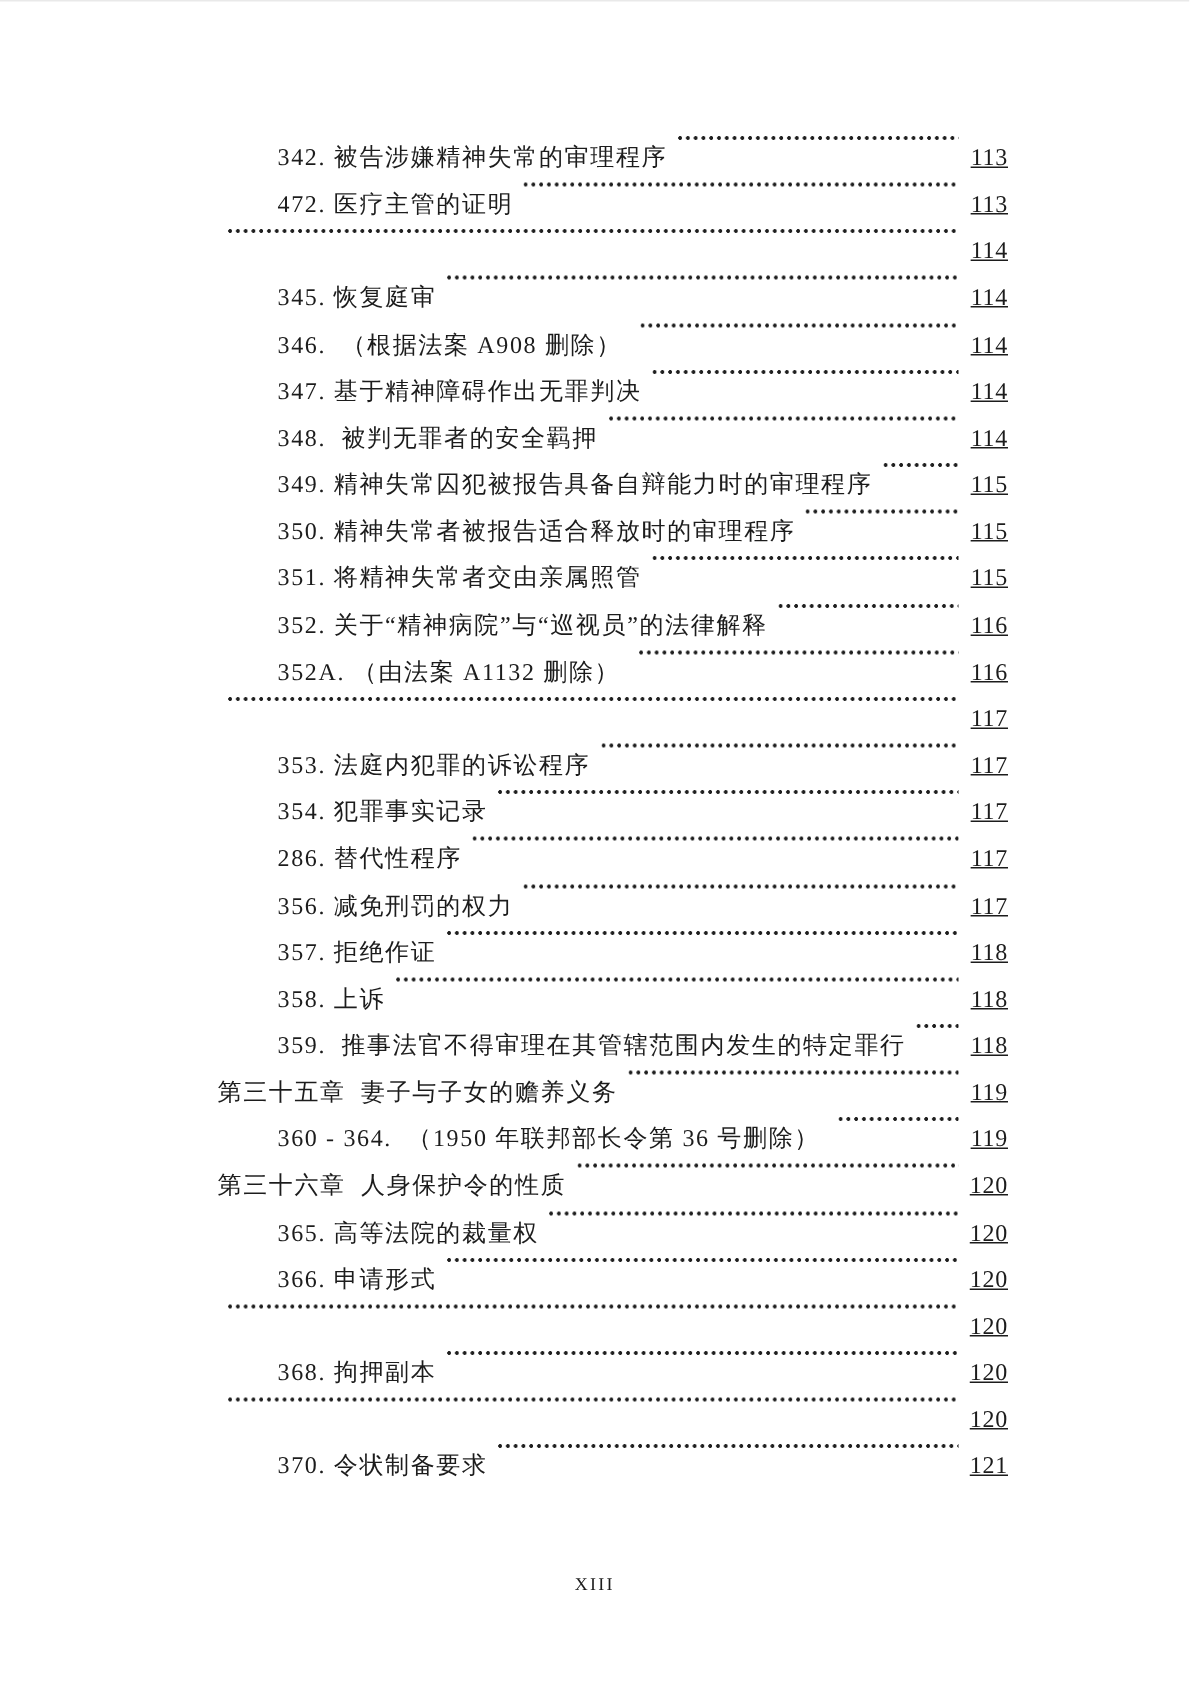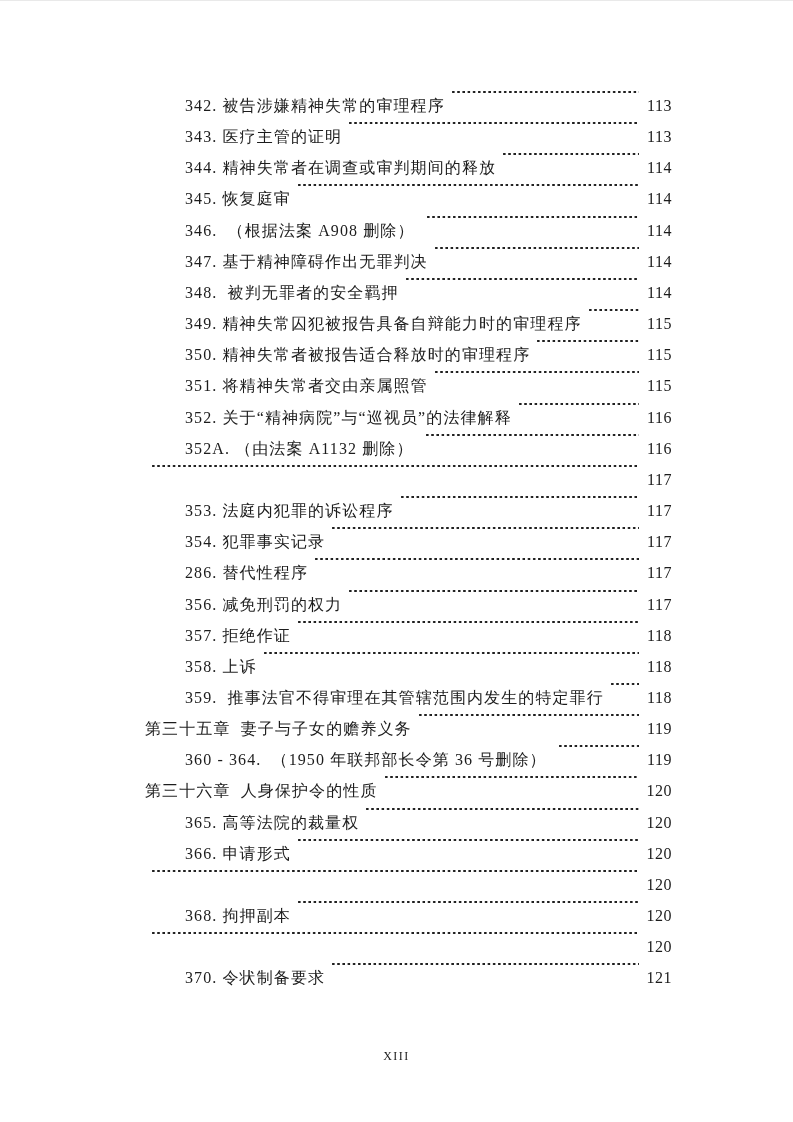--- a/index.html
+++ b/index.html
@@ -44,20 +44,21 @@
     margin: 0 5px 0 7px;
     background-image: radial-gradient(circle at 1.4px 2px, #1e1e1e 1.05px, transparent 1.5px);
     background-size: 5.2px 4px;
     background-repeat: repeat-x;
     background-position: left bottom;
   }
   .page-num {
     min-width: 28px;
     text-align: right;
     letter-spacing: 0.5px;
+    text-decoration: underline;
   }
   .footer {
     position: absolute;
     top: 1048px;
     left: 0;
     width: 100%;
     text-align: center;
     font-size: 12px;
     letter-spacing: 1.5px;
   }
@@ -66,26 +67,25 @@
 <body>
 
 <div class="page">
   <div class="toc">
       <div class="row item">
         <span class="label">342. 被告涉嫌精神失常的审理程序</span>
         <span class="leader"></span>
         <span class="page-num">113</span>
       </div>
       <div class="row item">
-        <span class="label">343. 医疗主管的证明</span>
+        <span class="label">472. 医疗主管的证明</span>
         <span class="leader"></span>
         <span class="page-num">113</span>
       </div>
       <div class="row item">
-        <span class="label">344. 精神失常者在调查或审判期间的释放</span>
         <span class="leader"></span>
         <span class="page-num">114</span>
       </div>
       <div class="row item">
         <span class="label">345. 恢复庭审</span>
         <span class="leader"></span>
         <span class="page-num">114</span>
       </div>
       <div class="row item">
         <span class="label">346.  （根据法案 A908 删除） </span>

